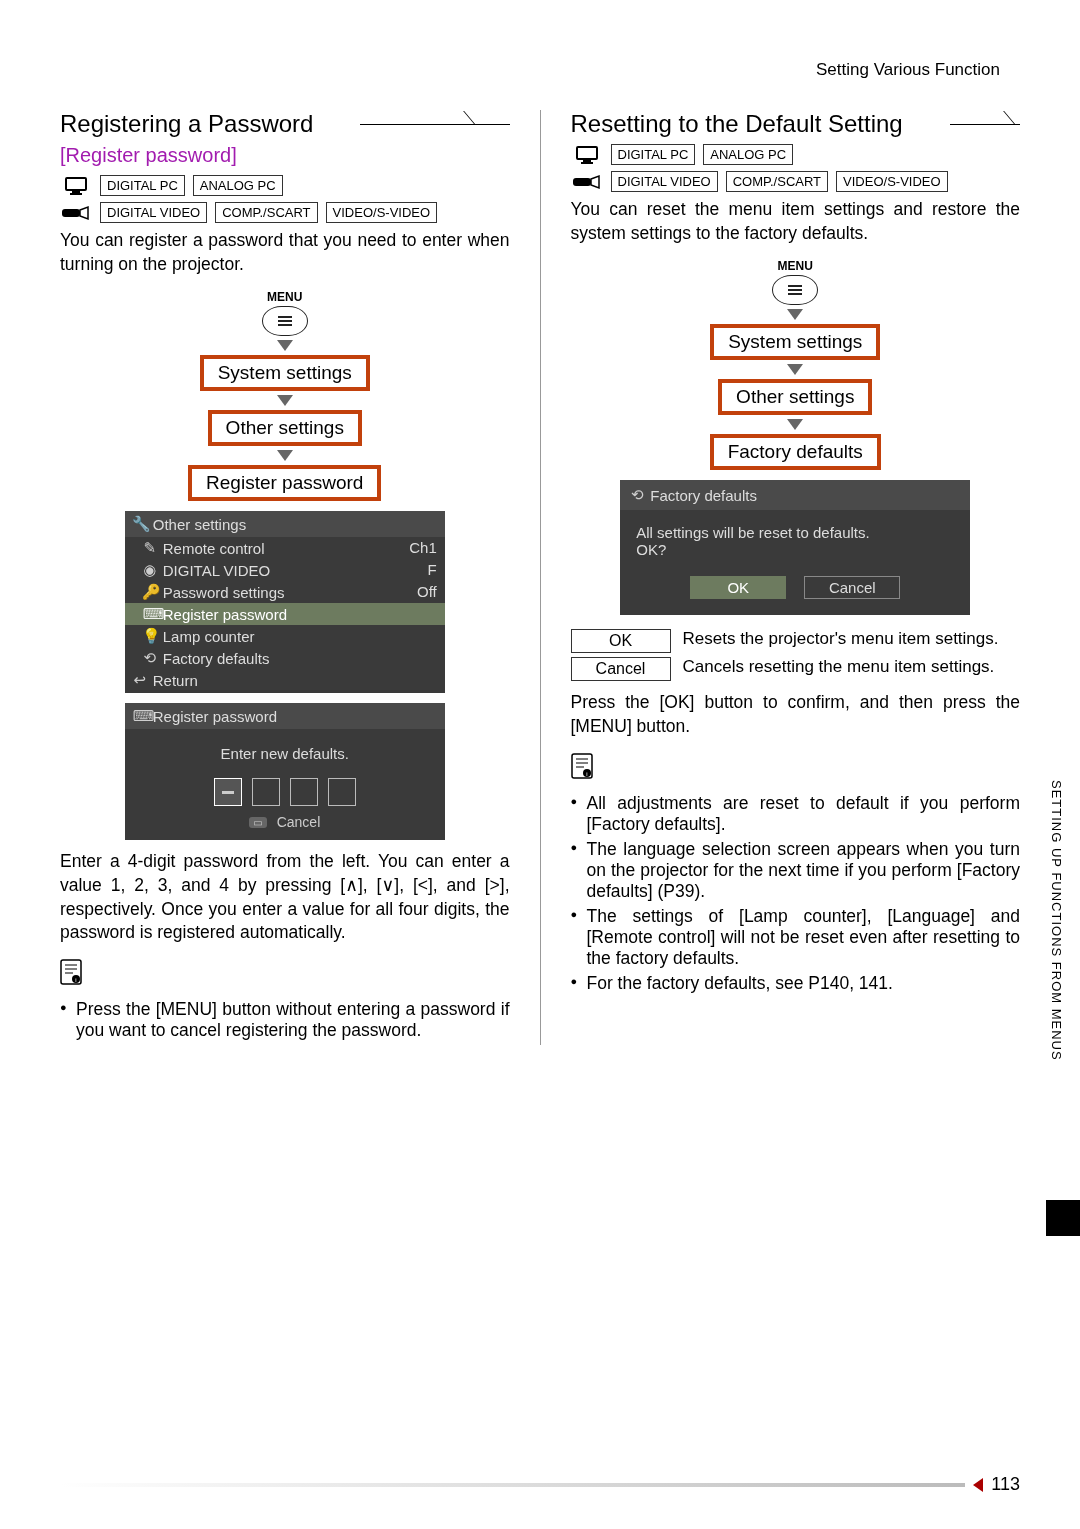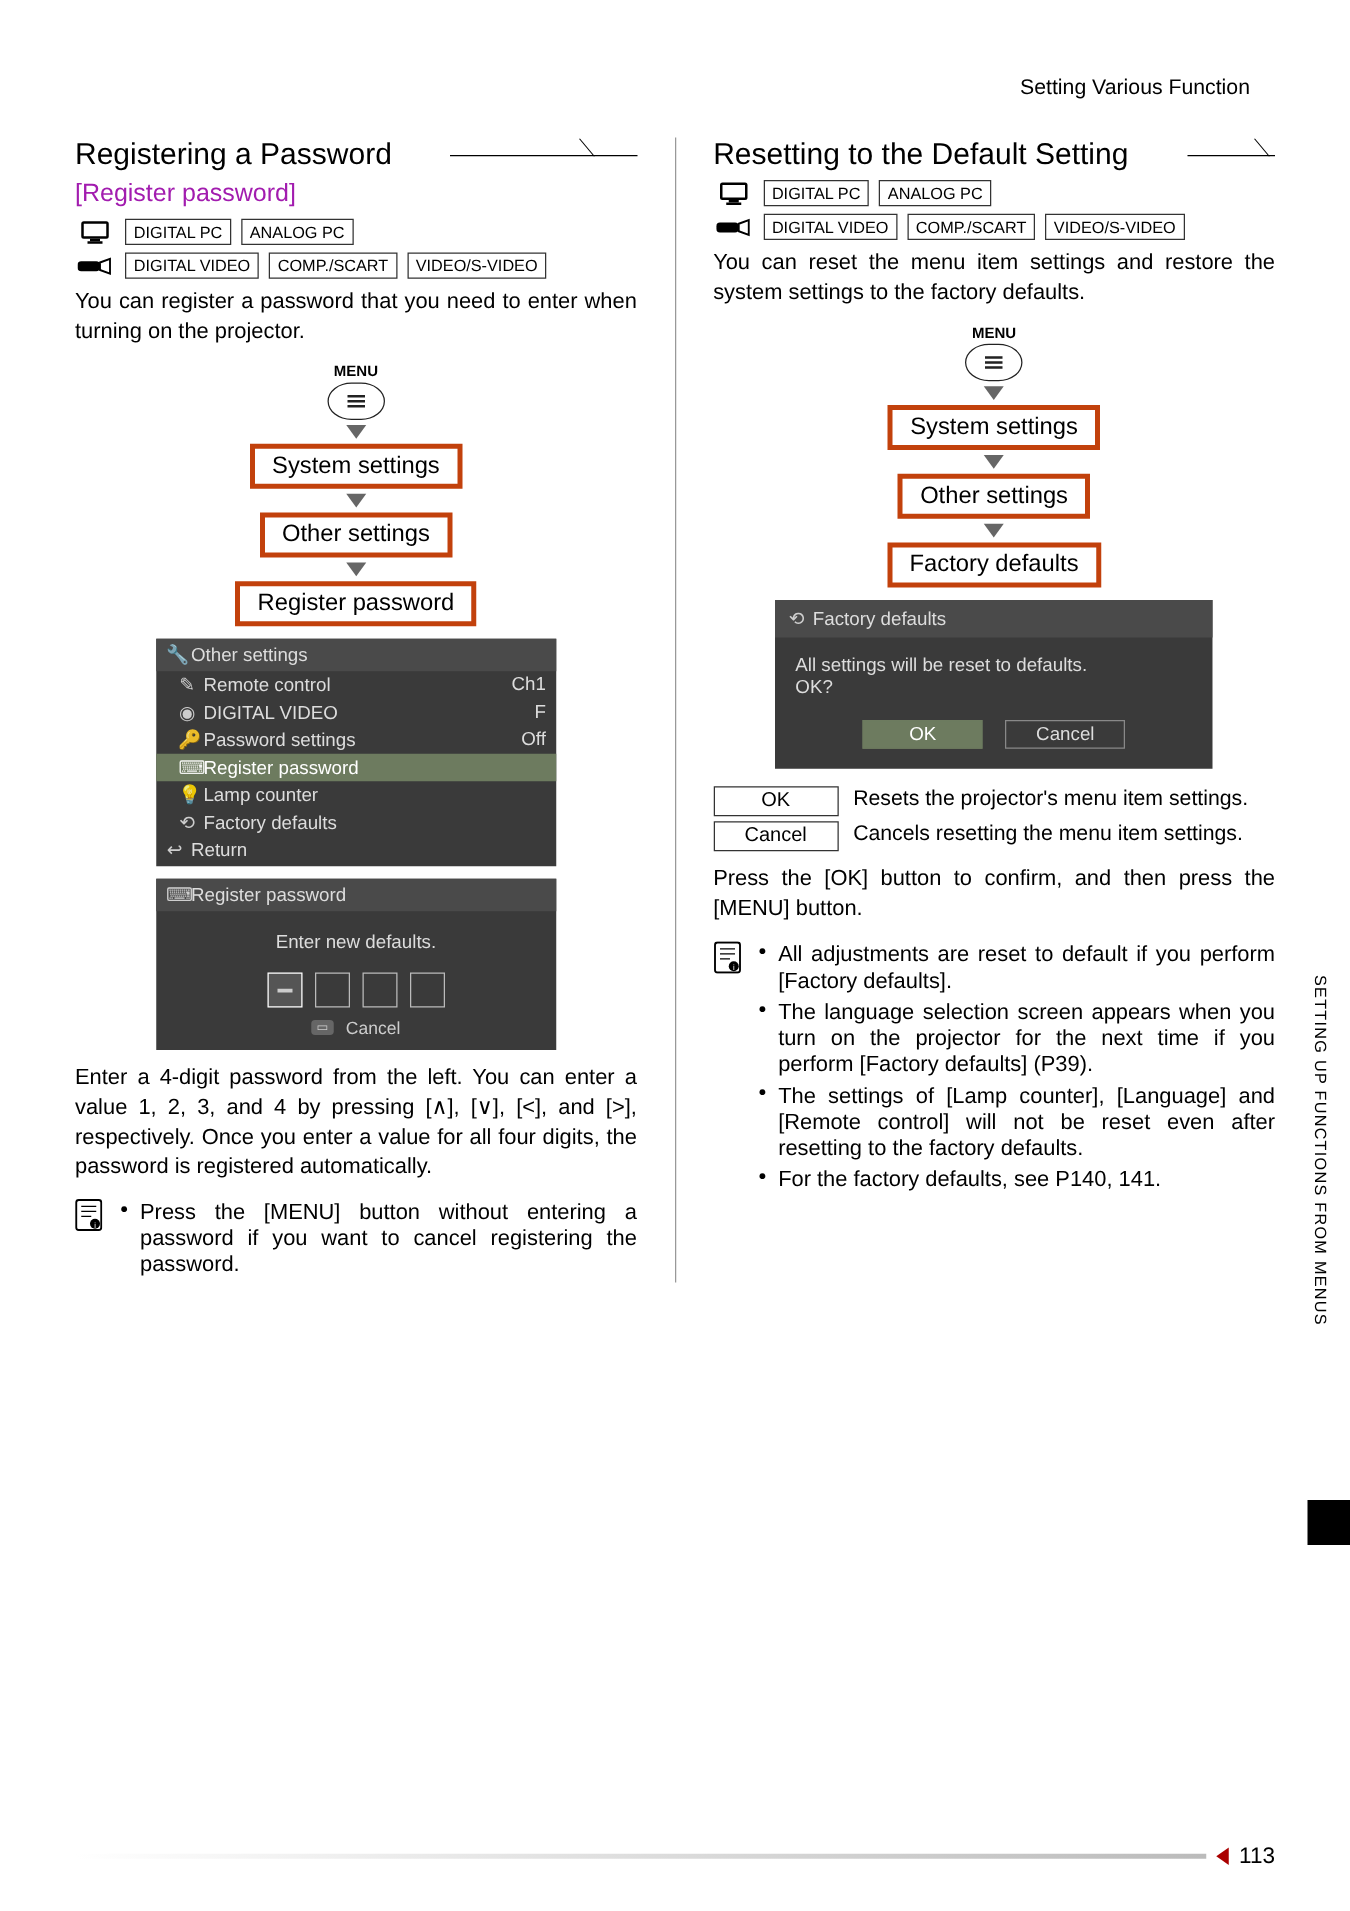--- a/index.html
+++ b/index.html
@@ -43,21 +43,21 @@
   .osd3 { background:#3a3a3a; color:#ddd; font-size:15px; width:350px; margin:0 auto 14px; }
   .osd3-top { background:#4a4a4a; padding:6px 10px; display:flex; align-items:center; gap:6px; }
   .osd3-body { padding:14px 16px 16px; }
   .osd3-msg { margin-bottom: 18px; }
   .osd3-btns { display:flex; gap:18px; justify-content:center; }
   .osd3-btn { width:96px; border:1px solid #888; text-align:center; padding:2px 0; font-size:15px; }
   .osd3-btn.sel { background:#6d7b5f; color:#fff; border-color:#6d7b5f; }
   .opt-table { display:flex; gap:12px; margin-bottom:4px; }
   .opt-key { border:1px solid #333; padding:2px 0; width:100px; text-align:center; font-size:16px; flex-shrink:0; }
   .opt-val { font-size:17px; text-align:justify; }
-  .note { display:flex; gap:10px; margin-top:4px; }
+  .note { display:flex; gap:10px; margin-top:4px;flex-direction:column; }
   .note-icon { flex-shrink:0; width:26px; }
   .note-body { font-size:17.5px; }
   .note-body ul { list-style: none; padding-left: 0; text-align: justify; }
   .note-body li { position:relative; padding-left:16px; margin-bottom:4px; }
   .note-body li::before { content:"●"; position:absolute; left:0; top:2px; font-size:11px; }
   .side-label { position:absolute; right:16px; top:780px; writing-mode: vertical-rl; font-size:13px; letter-spacing:1px; }
   .side-block { position:absolute; right:0; top:1200px; width:34px; height:36px; background:#000; }
   .page-num-bar { position:absolute; bottom:34px; left:60px; right:60px; display:flex; align-items:center; gap:8px; }
   .pn-grad { flex:1; height:4px; background:linear-gradient(to right, #fff, #bbb); }
   .pn-tri { width:0; height:0; border-top:7px solid transparent; border-bottom:7px solid transparent; border-right:10px solid #aa0000; }

